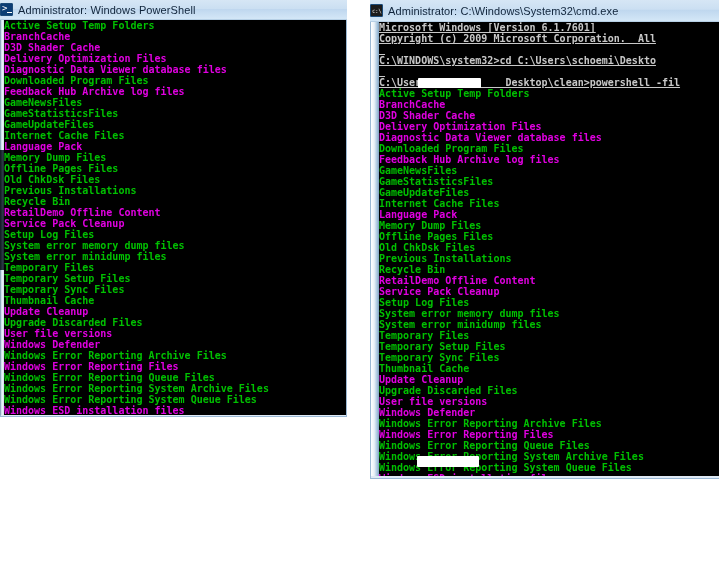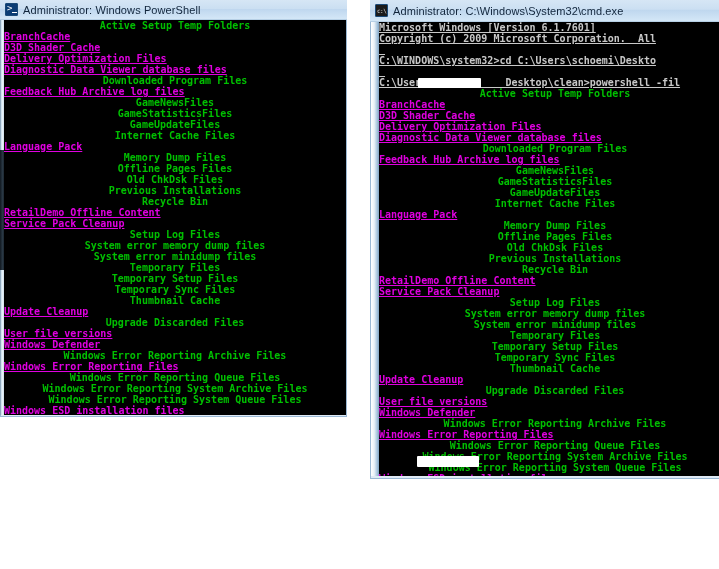--- a/index.html
+++ b/index.html
@@ -32,21 +32,20 @@
     background: linear-gradient(to bottom, #eef5fb 0%, #dfeaf5 100%);
     box-sizing: border-box;
   }
 
   .titlebar {
     position: absolute;
     left: 0; right: 0; top: 0;
     height: 20px;
     display: flex;
     align-items: center;
-    padding-left: 5px;
     box-sizing: border-box;
     background: linear-gradient(to bottom, #d6e6f5 0%, #cbdff2 45%, #bed6ee 46%, #d4e7f7 100%);
     border-bottom: 1px solid #b6cfe5;
   }
 
   .title-icon {
     width: 13px;
     height: 13px;
     flex: 0 0 13px;
     margin-right: 5px;
@@ -110,22 +109,22 @@
     overflow: hidden;
     font-family: "DejaVu Sans Mono", monospace;
     font-weight: bold;
     font-size: 10px;
     line-height: 11px;
     white-space: pre;
     letter-spacing: 0px;
   }
 
   .line { height: 11px; }
-  .c-green   { color: #00c000; text-align: center; }
-  .c-magenta { color: #e000e0; text-decoration: underline; }
+  .c-green   { color: #00c000; }
+  .c-magenta { color: #e000e0; }
   .c-white   { color: #c8c8c8; text-decoration: underline; }
 
   
   .redact {
     position: absolute;
     background: #ffffff;
     border-radius: 1px;
   }
 
   

